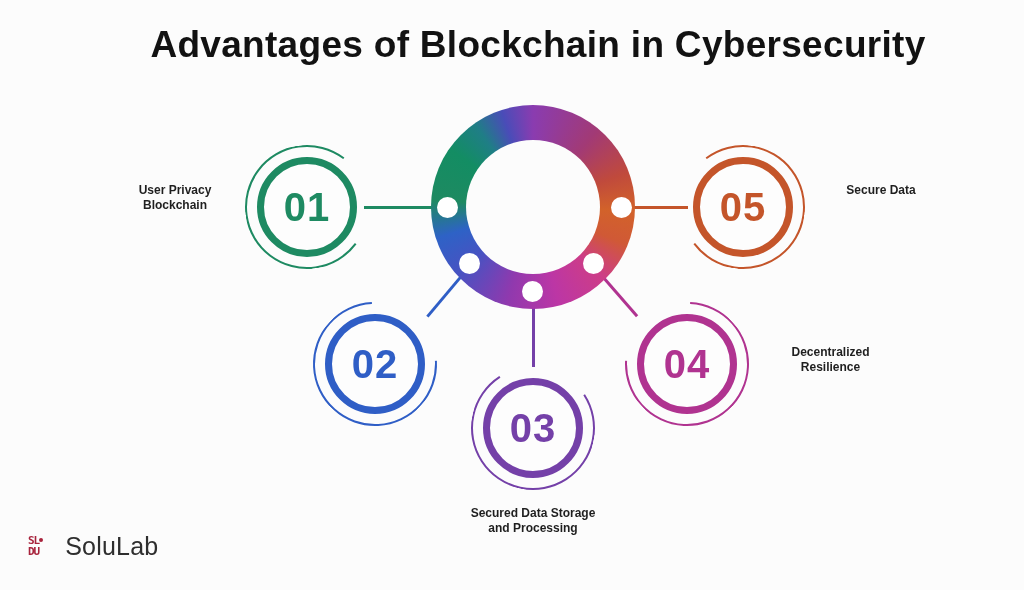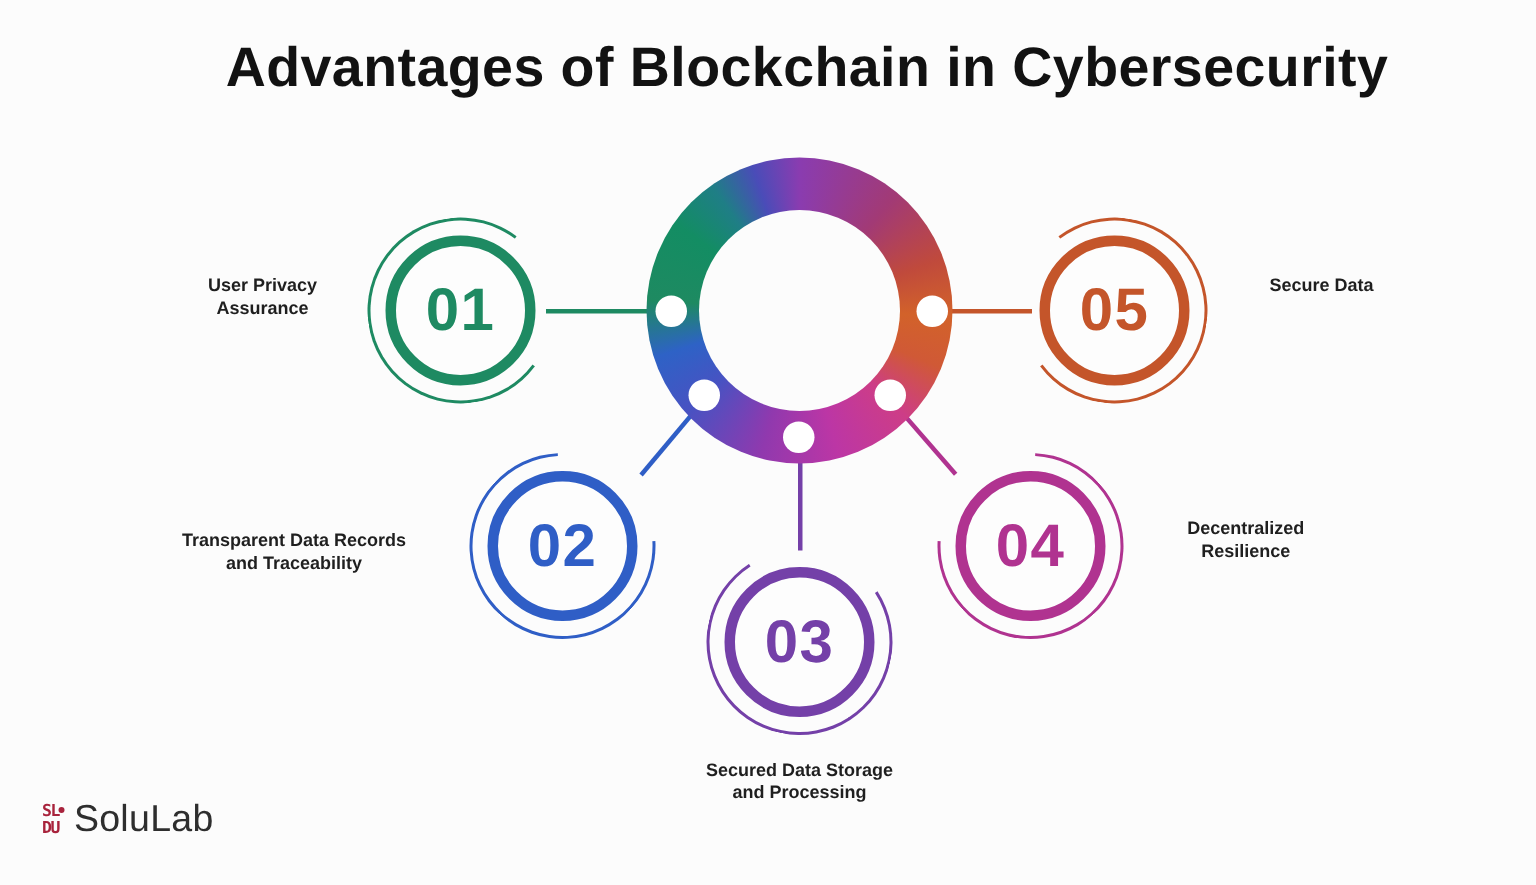--- a/index.html
+++ b/index.html
@@ -64,21 +64,21 @@
     position:absolute;text-align:center;font-size:12px;font-weight:700;
     color:#1f1f1f;line-height:1.25;
   }
   .lbl span{display:block}
   .lbl-01{left:85px;top:183px;width:180px}
   .lbl-05{left:791px;top:183px;width:180px}
   .lbl-02{left:76px;top:353px;width:240px}
   .lbl-04{left:748px;top:345px;width:165px}
   .lbl-03{left:423px;top:506px;width:220px}
   
-  .brand{position:absolute;left:28px;top:532px;display:flex;align-items:center;gap:7px;}
+  .brand{position:absolute;left:28px;top:532px;display:flex;align-items:center;gap:23px;}
   .brand .mark{
     display:flex;flex-direction:column;justify-content:center;line-height:.95;
     font-family:"DejaVu Sans Mono",monospace;font-weight:700;font-size:11px;
     letter-spacing:-1px;position:relative;padding-right:3px;
   }
   .brand .mark i{font-style:normal;display:block}
   .brand .mark::after{
     content:"";position:absolute;right:-1px;top:2px;width:4px;height:4px;
     border-radius:50%;background:inherit;background:var(--mk);
   }
@@ -135,25 +135,21 @@
 
   <div class="node node-05" style="--c: #c4552a;">
     <div class="outer-arc"></div>
     <div class="inner-ring">
       <span class="num">05</span>
     </div>
   </div>
 
   <div class="lbl lbl-01">
     <span>User Privacy</span>
-    <span>Assurance</span>
-  </div>
-  <div class="lbl lbl-02">
-    <span>Transparent Data Records</span>
-    <span>and Traceability</span>
+    <span>Blockchain</span>
   </div>
   <div class="lbl lbl-03">
     <span>Secured Data Storage</span>
     <span>and Processing</span>
   </div>
   <div class="lbl lbl-04">
     <span>Decentralized</span>
     <span>Resilience</span>
   </div>
   <div class="lbl lbl-05">

